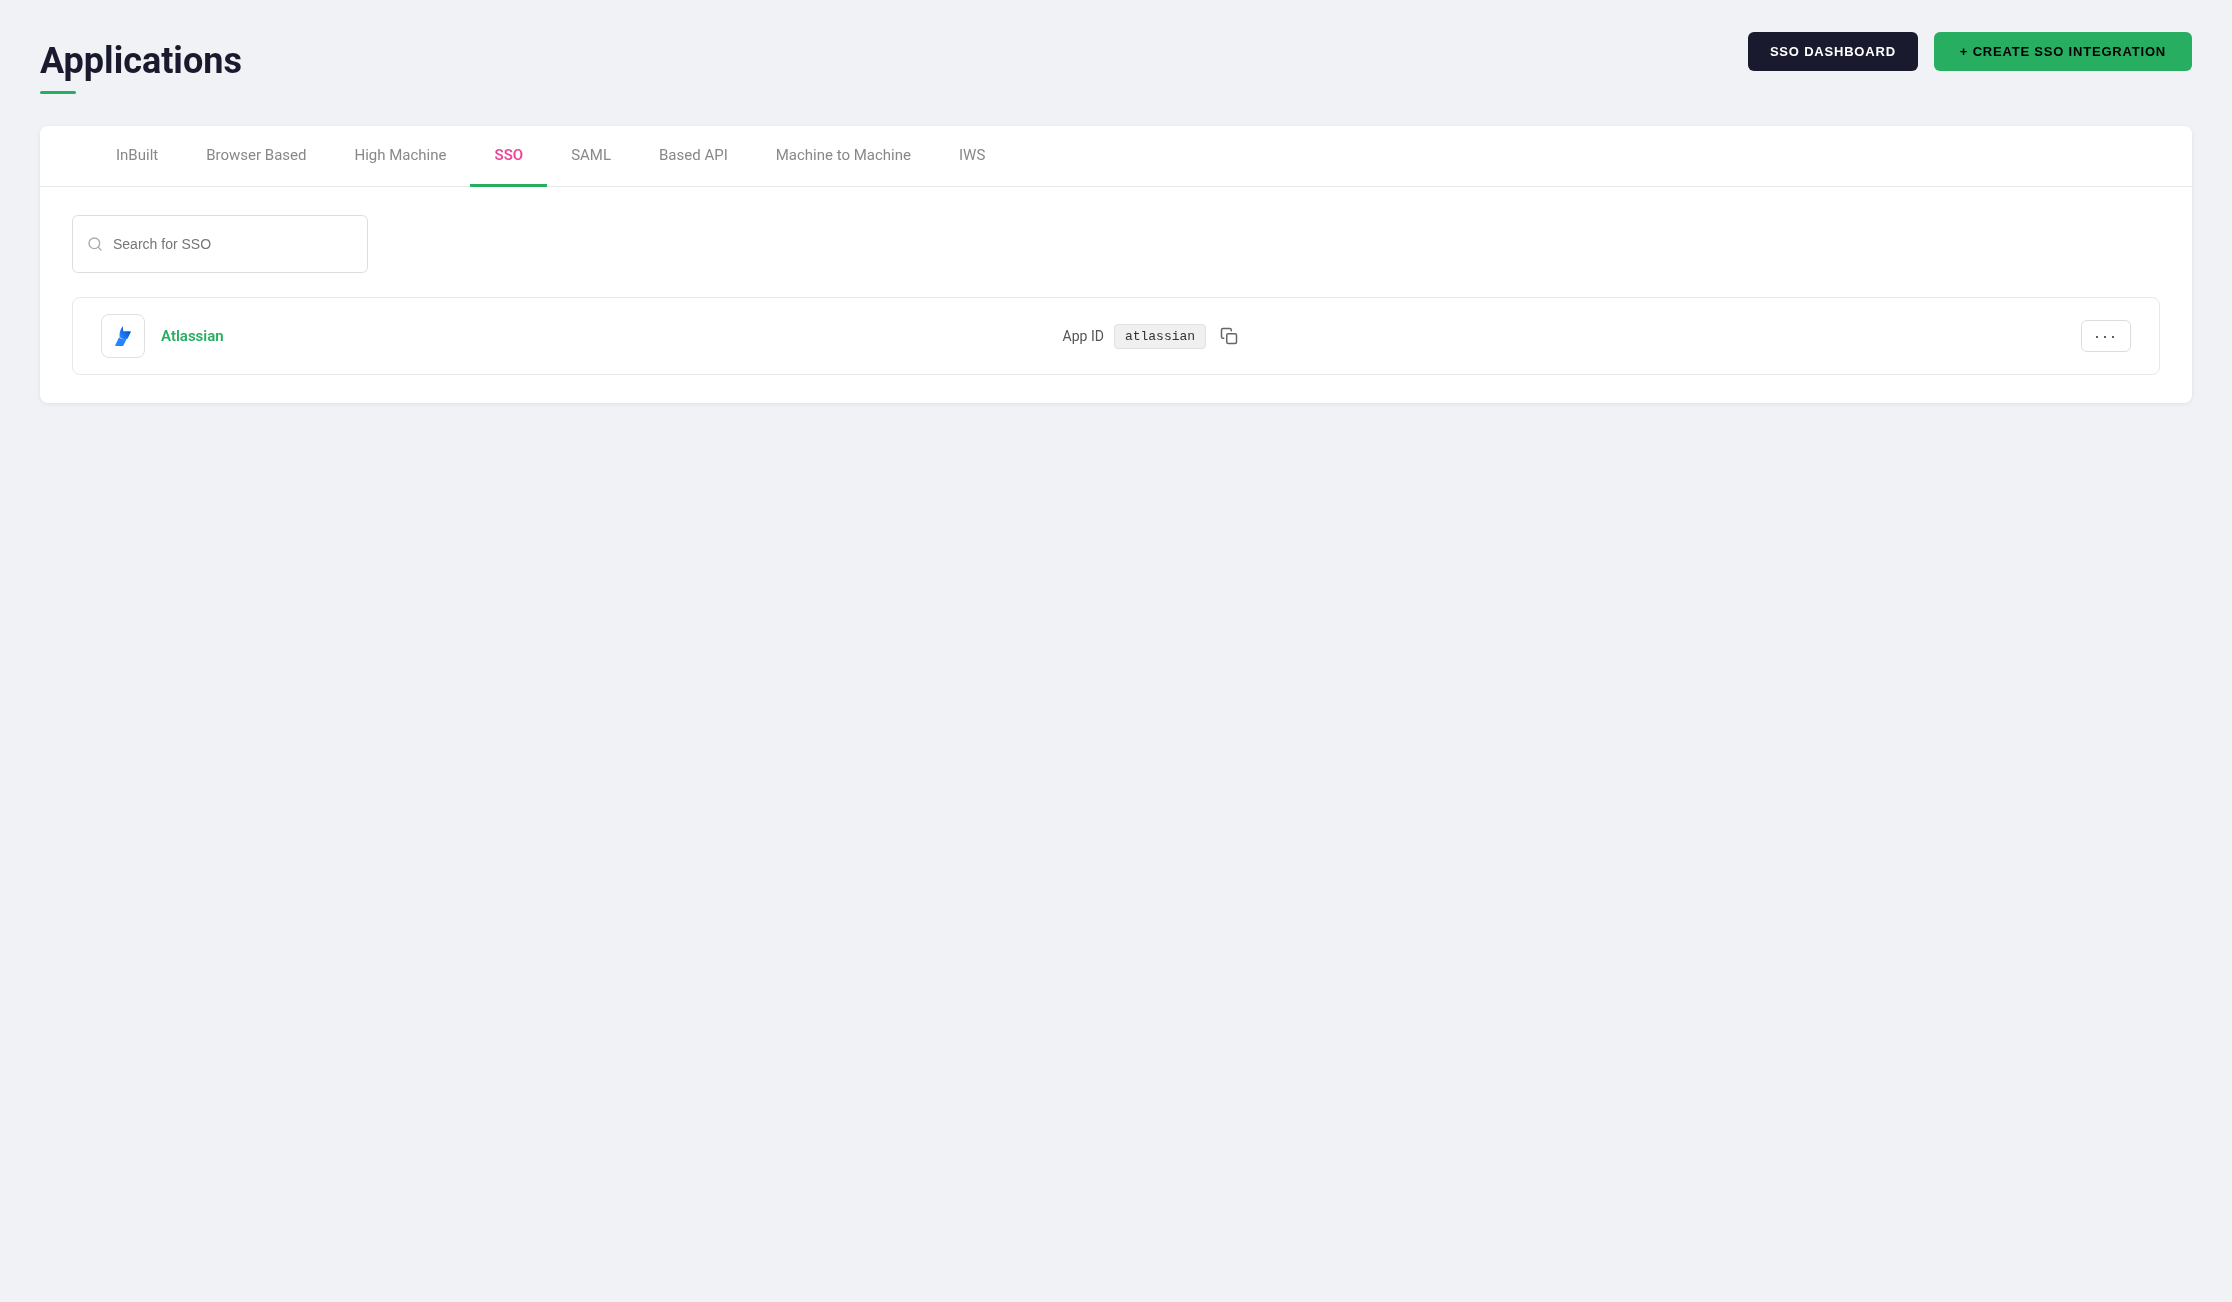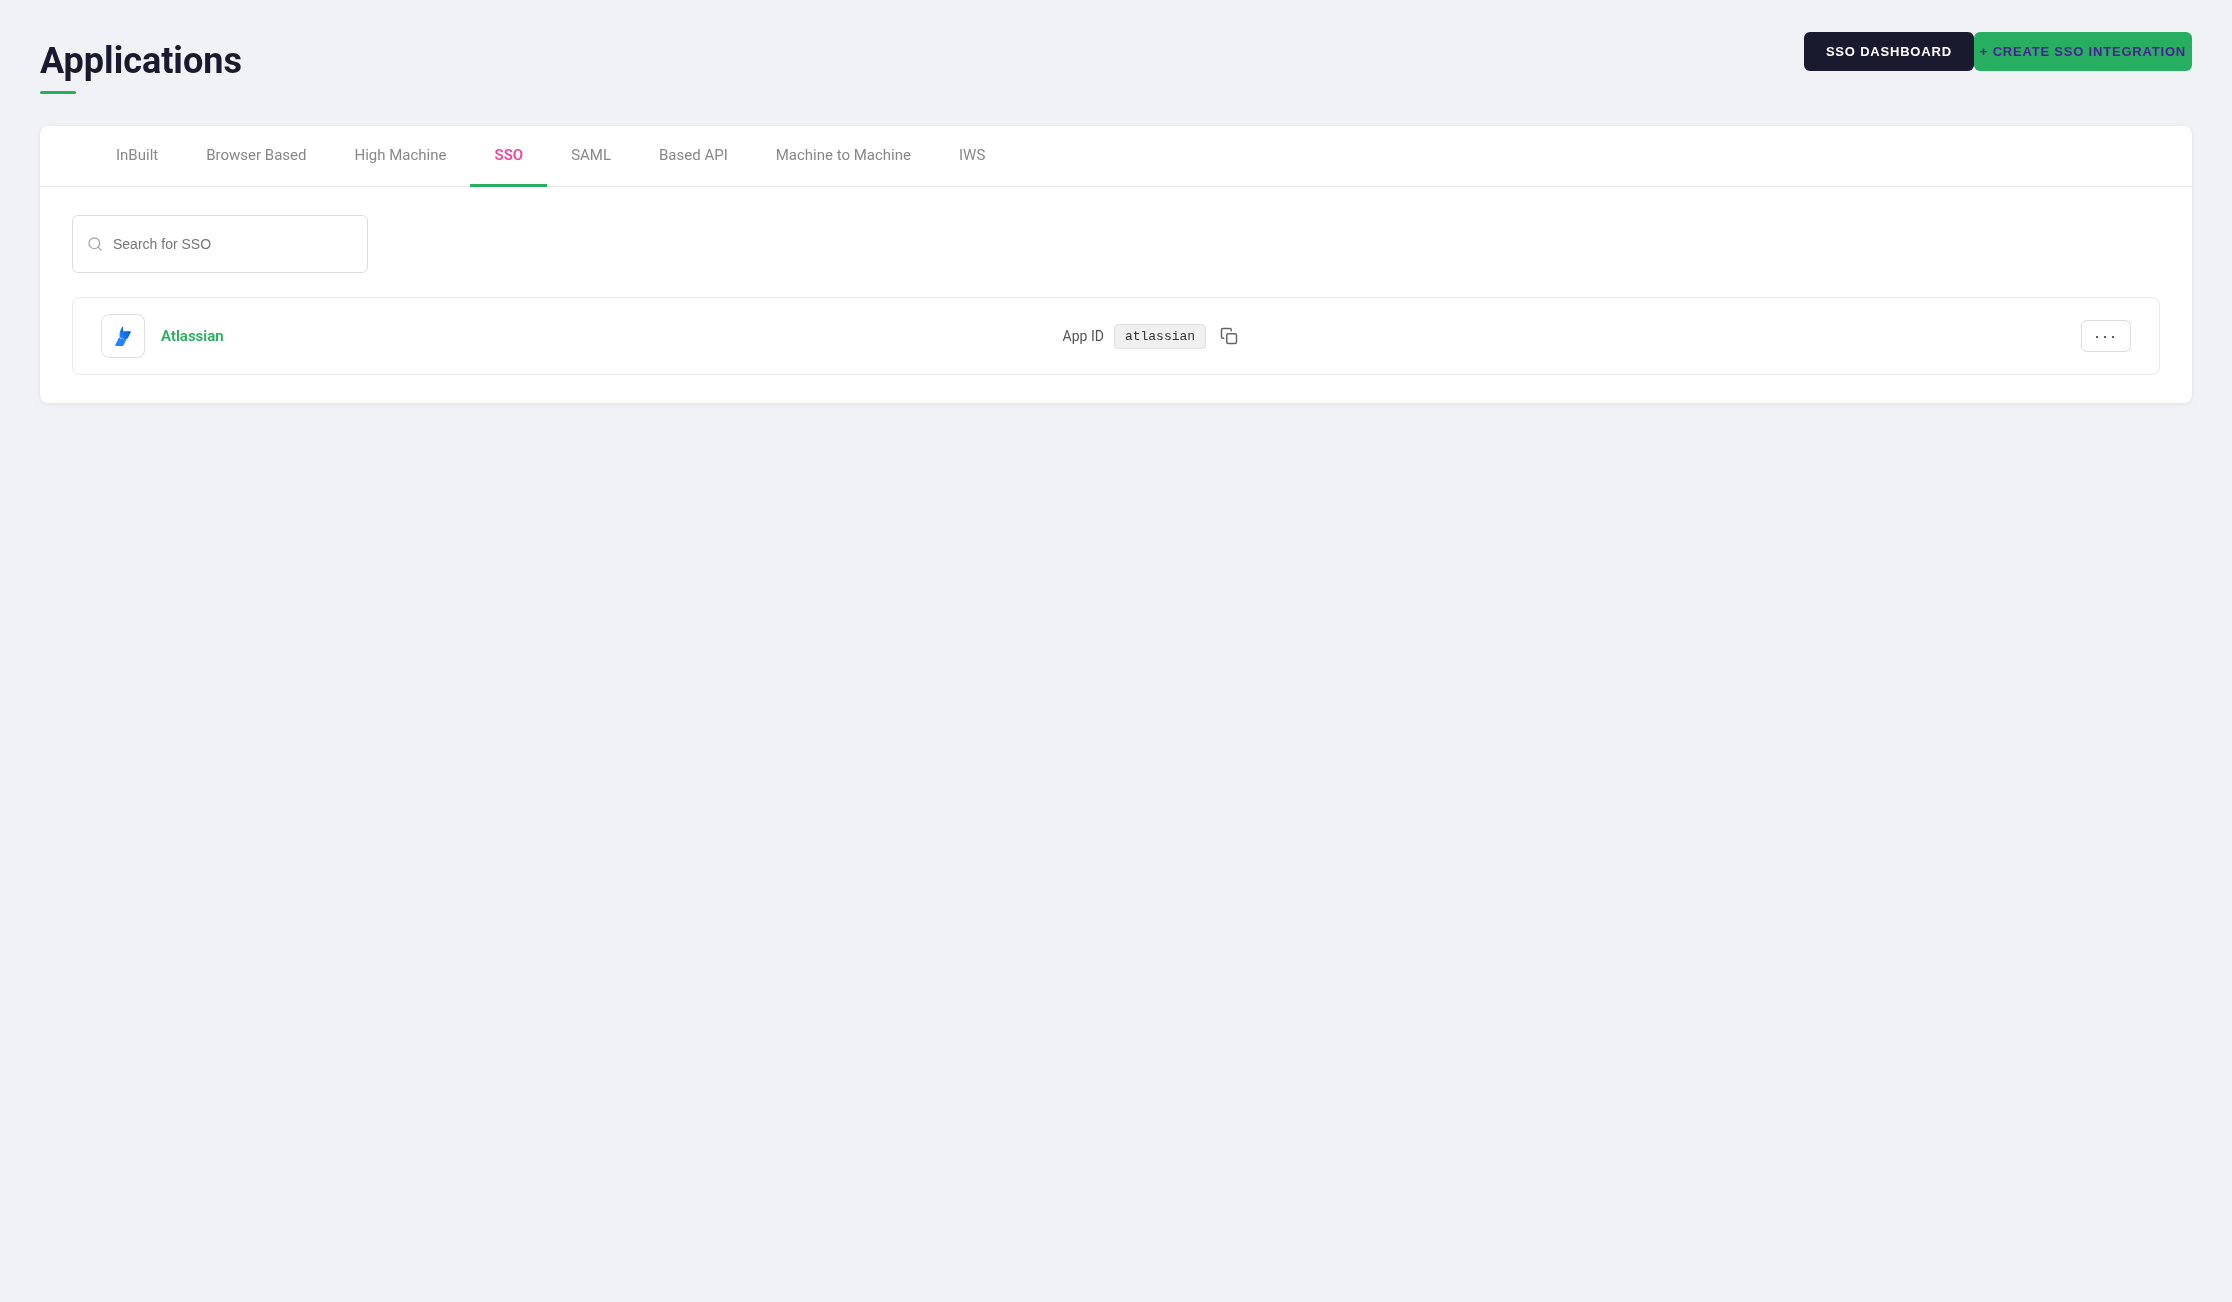--- a/index.html
+++ b/index.html
@@ -38,42 +38,42 @@
     .title-underline {
       width: 36px;
       height: 3px;
       background-color: #27ae60;
       margin-top: 8px;
       border-radius: 2px;
     }
 
     .header-actions {
       display: flex;
-      gap: 0;
+      gap: 16px;
       align-items: center;
     }
 
     .btn-sso-dashboard {
       background-color: #1a1a2e;
       color: #ffffff;
       border: none;
       padding: 12px 22px;
       font-size: 13px;
       font-weight: 700;
       letter-spacing: 0.8px;
       border-radius: 6px;
       cursor: pointer;
       text-transform: uppercase;
     }
 
     .btn-create-sso {
       background-color: #27ae60;
-      color: #4c1d95;
+      color: #000000;
       border: none;
-      padding: 12px 6px;
+      padding: 12px 26px;
       font-size: 13px;
       font-weight: 700;
       letter-spacing: 0.8px;
       border-radius: 6px;
       cursor: pointer;
       text-transform: uppercase;
       display: flex;
       align-items: center;
       gap: 6px;
     }

